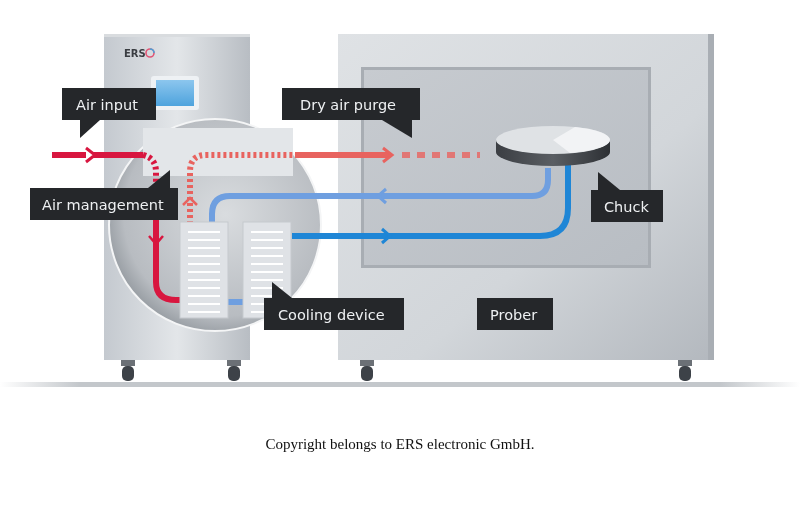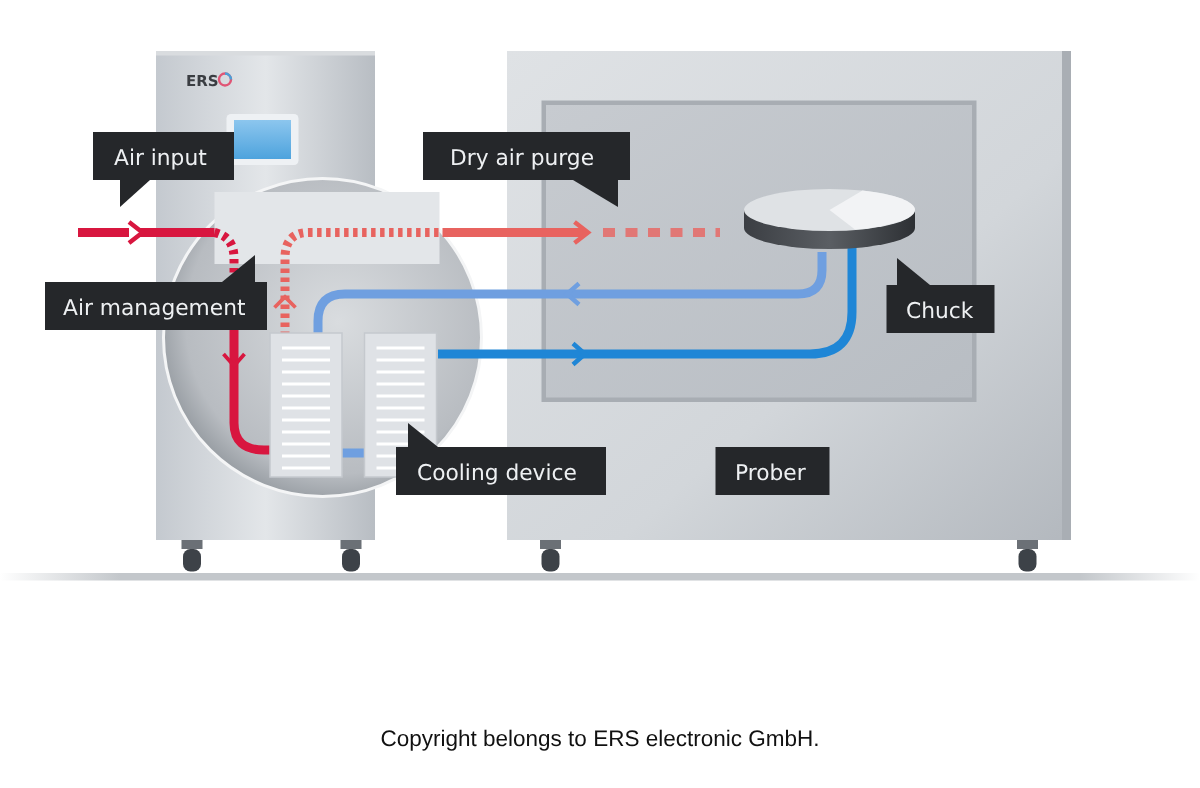--- a/index.html
+++ b/index.html
@@ -1,19 +1,19 @@
 <!DOCTYPE html>
 <html><head>
 <meta charset="utf-8">
 <style>
   html,body{margin:0;padding:0;background:#ffffff;}
   body{width:800px;height:525px;position:relative;overflow:hidden;font-family:"DejaVu Sans",sans-serif;}
   #diagram{position:absolute;left:0;top:0;width:800px;height:525px;}
   .label-text{font-family:"DejaVu Sans",sans-serif;font-size:14.5px;fill:#eef0f2;}
-  .copyright{position:absolute;left:0;top:484px;width:800px;text-align:center;font-family:Liberation Sans, sans-serif;font-size:15px;color:#111;}
+  .copyright{position:absolute;left:0;top:436px;width:800px;text-align:center;font-family:Liberation Serif, serif;font-size:15px;color:#111;}
 </style>
 </head>
 <body>
 
 <svg id="diagram" viewBox="0 0 800 525" xmlns="http://www.w3.org/2000/svg">
   <defs>
     <linearGradient id="gCab" x1="0" y1="0" x2="1" y2="0">
       <stop offset="0" stop-color="#c4c9cf"></stop>
       <stop offset="0.5" stop-color="#e3e6e9"></stop>
       <stop offset="1" stop-color="#b8bdc3"></stop>

